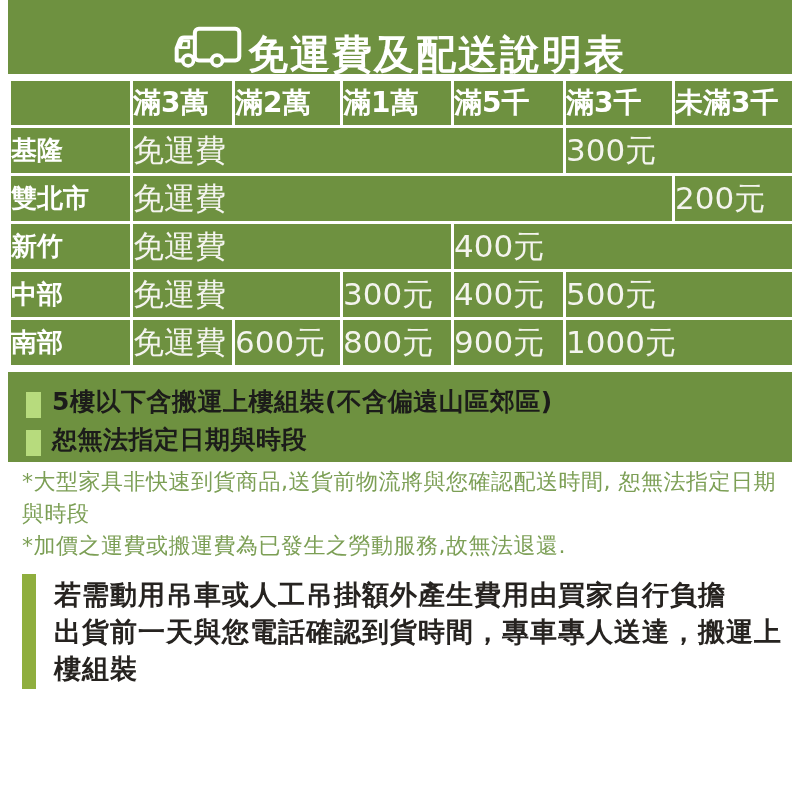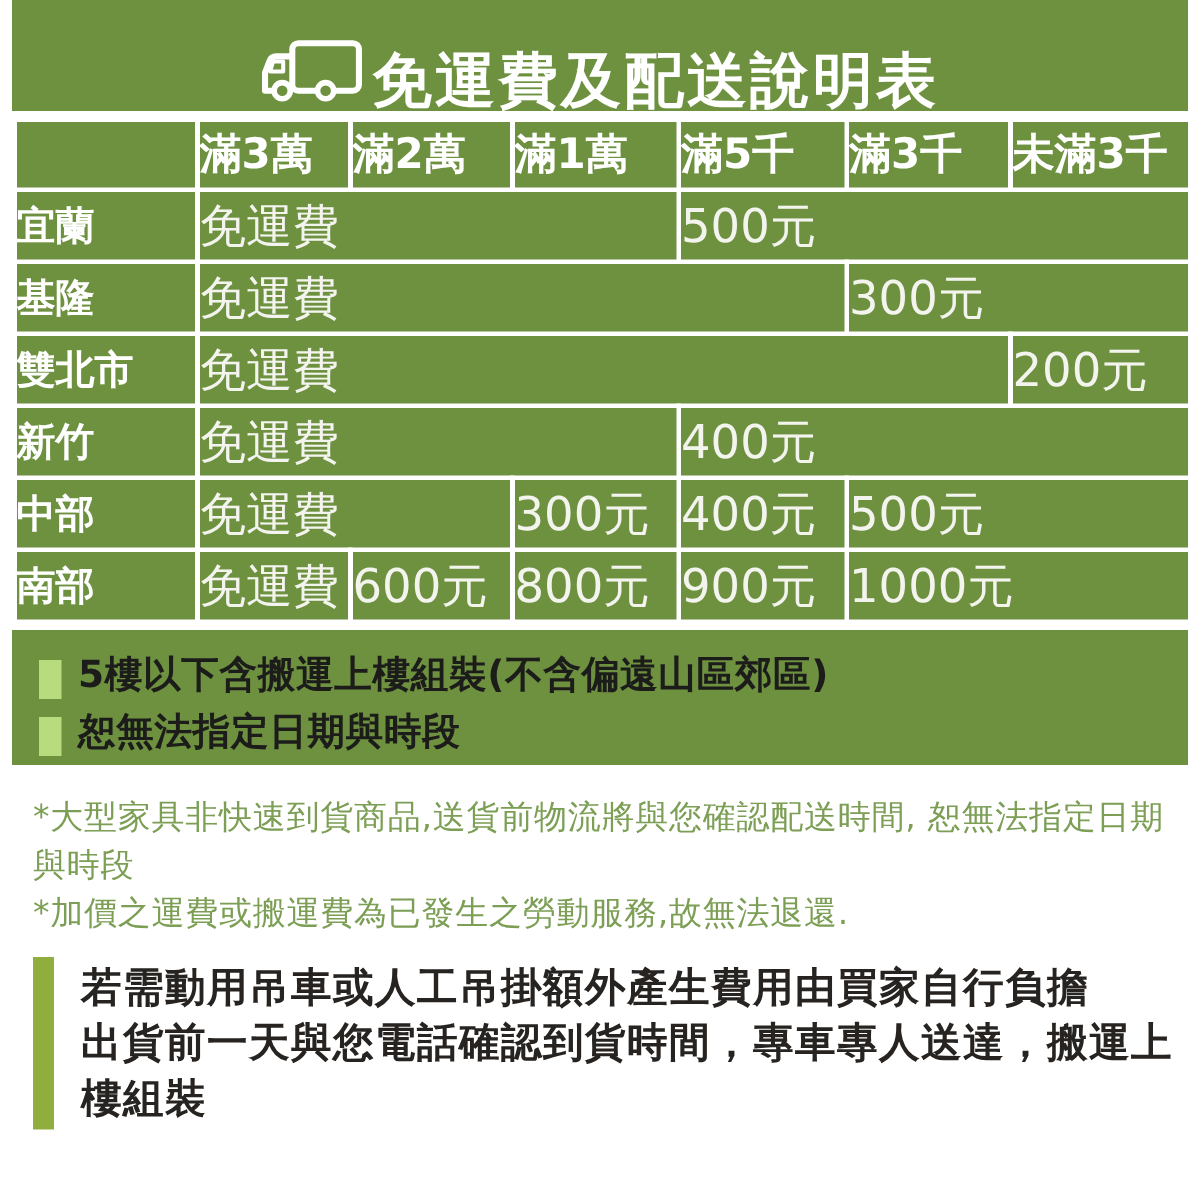--- a/index.html
+++ b/index.html
@@ -50,21 +50,21 @@
   }
   .green-note-line{display:flex;align-items:flex-end;height:38px;}
   .green-note-line .sq{
     width:15px;height:26px;background:var(--green_light_bullet);
     margin-right:11px;flex:0 0 auto;
   }
   .green-note-line .txt{
     font-size:25px;font-weight:bold;color:#1c1c1a;letter-spacing:0.5px;
   }
   
-  .asterisk-notes{margin:20px 0 0 14px;}
+  .asterisk-notes{margin:4px 0 0 14px;}
   .asterisk-notes .line{
     color:var(--text_green);font-size:22px;line-height:32px;letter-spacing:0.5px;
   }
   
   .para{display:flex;margin:12px 0 0 14px;}
   .para .bar{width:14px;background:var(--bar_olive);margin-right:18px;flex:0 0 auto;}
   .para .lines{padding:2px 0;}
   .para .line{
     font-size:27px;font-weight:bold;color:var(--text_dark);line-height:37px;letter-spacing:1px;
   }
@@ -99,25 +99,20 @@
     </colgroup>
     <tbody>
         <tr>
           <th></th>
           <th>滿3萬</th>
           <th>滿2萬</th>
           <th>滿1萬</th>
           <th>滿5千</th>
           <th>滿3千</th>
           <th>未滿3千</th>
-        </tr>
-        <tr>
-          <th>宜蘭</th>
-          <td colspan="3">免運費</td>
-          <td colspan="3">500元</td>
         </tr>
         <tr>
           <th>基隆</th>
           <td colspan="4">免運費</td>
           <td colspan="2">300元</td>
         </tr>
         <tr>
           <th>雙北市</th>
           <td colspan="5">免運費</td>
           <td colspan="1">200元</td>

